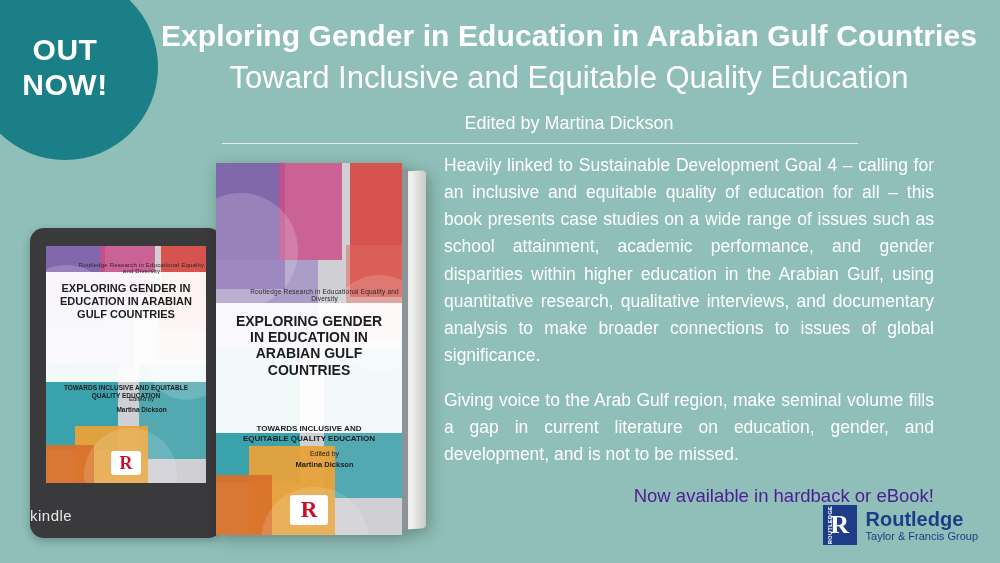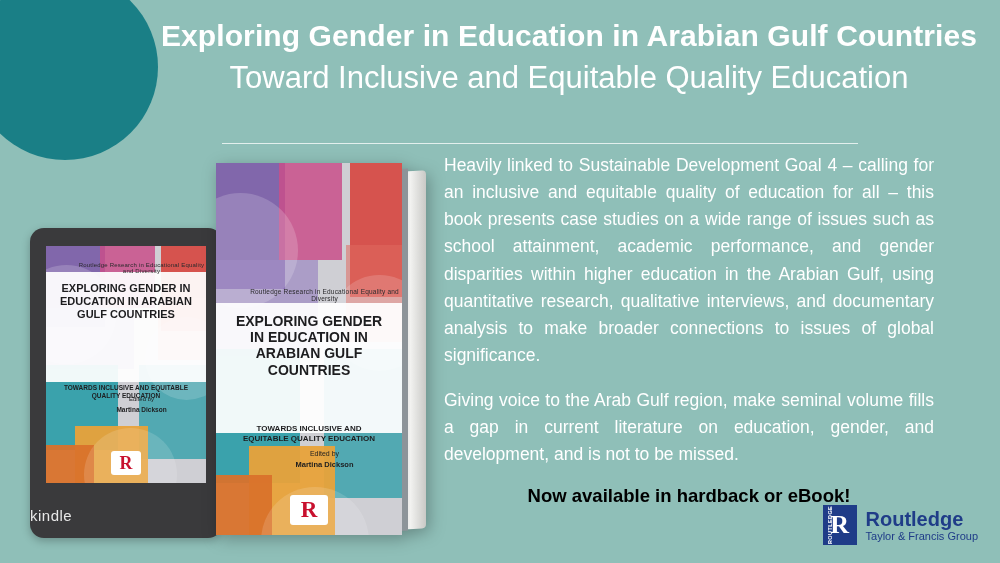--- a/index.html
+++ b/index.html
@@ -87,24 +87,24 @@
     top: 152px;
     width: 490px;
     color: #ffffff;
     font-size: 17.5px;
     line-height: 1.55;
     text-align: justify;
   }
   .copy p { margin: 0 0 18px 0; }
   .copy p.last { margin-bottom: 14px; }
   .cta {
-    font-weight: bold;
+    font-weight: normal;
     font-size: 18.5px;
-    color: #000000;
-    text-align: center;
+    color: #4c1d95;
+    text-align: right;
     margin: 0;
   }
 
   
   .kindle {
     position: absolute;
     left: 30px;
     top: 228px;
     width: 192px;
     height: 310px;
@@ -287,25 +287,28 @@
     color: #1f3c88;
     font-size: 11px;
   }
 </style>
 </head>
 <body>
 
 <div class="poster">
 
   <div class="badge">
+    <span>OUT</span>
+    <span>NOW!</span>
   </div>
 
   <div class="head-block">
     <div class="title">Exploring Gender in Education in Arabian Gulf Countries</div>
     <div class="subtitle">Toward Inclusive and Equitable Quality Education</div>
+    <div class="editor">Edited by Martina Dickson</div>
   </div>
 
   <div class="divider"></div>
 
   <div class="copy">
     <p>Heavily linked to Sustainable Development Goal 4 – calling for an inclusive and equitable quality of education for all – this book presents case studies on a wide range of issues such as school attainment, academic performance, and gender disparities within higher education in the Arabian Gulf, using quantitative research, qualitative interviews, and documentary analysis to make broader connections to issues of global significance.</p>
     <p class="last">Giving voice to the Arab Gulf region, make seminal volume fills a gap in current literature on education, gender, and development, and is not to be missed.</p>
     <p class="cta">Now available in hardback or eBook!</p>
   </div>
 

